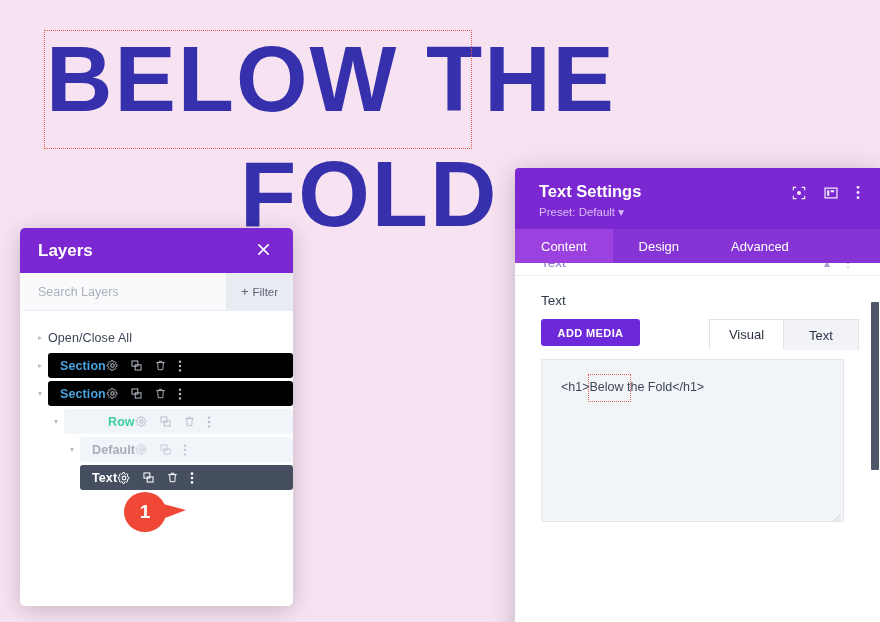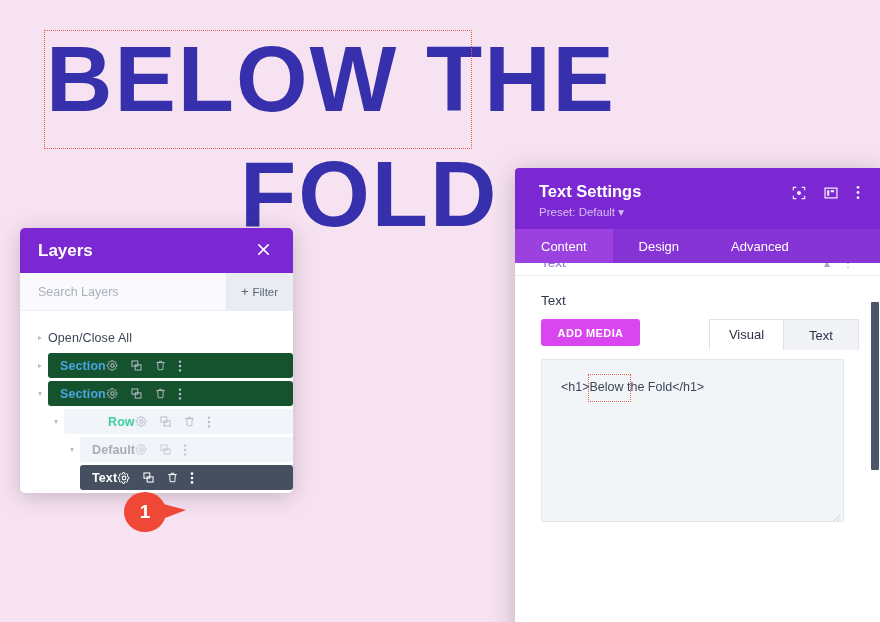--- a/index.html
+++ b/index.html
@@ -43,21 +43,21 @@
     pointer-events: none;
   }
   #hero-line2 {
     margin-left: 200px;
   }
 
   
   #layers-panel {
     position: absolute;
     left: 20px; top: 228px;
-    width: 273px; height: 265px;
+    width: 273px; height: 378px;
     background: #ffffff;
     border-radius: 5px;
     box-shadow: 0 4px 22px rgba(0,0,0,0.20);
     overflow: hidden;
   }
   #layers-header {
     height: 45px;
     background: #7b27d2;
     display: flex; align-items: center;
     justify-content: space-between;
@@ -119,21 +119,21 @@
     border-radius: 3px;
   }
   .layer-label { font-weight: 700; letter-spacing: .1px; }
   .layer-icons { display: flex; align-items: center; gap: 11px; }
   .layer-icons svg { display: block; }
 
   .row-openclose { padding-left: 12px; }
   .row-openclose .layer-pill { background: transparent; padding-left: 0; }
   .row-openclose .layer-label { color: #3d4657; font-weight: 400; font-size: 12.5px; }
 
-  .row-section .layer-pill { background: #14532d; }
+  .row-section .layer-pill { background: #000000; }
   .row-section .layer-label { color: #4aa3e0; }
   .row-row .layer-pill { background: #f1f4f8; padding-left: 44px; }
   .row-row .layer-label { color: #3ecf9e; }
   .row-column .layer-pill { background: #f1f4f8; }
   .row-column .layer-label { color: #a6adba; }
   .row-text .layer-pill { background: #454f5f; }
   .row-text .layer-label { color: #ffffff; }
 
   .ind1 { margin-left: 12px; }
   .ind2 { margin-left: 28px; }
@@ -238,21 +238,21 @@
 
   #body-label {
     position: absolute;
     left: 26px; top: 30px;
     font-size: 13.5px; color: #2e3a4b;
   }
   #add-media-btn {
     position: absolute;
     left: 26px; top: 56px;
     width: 99px; height: 27px;
-    background: #d946ef;
+    background: #6d28d9;
     color: #ffffff;
     font-size: 11px; font-weight: 700; letter-spacing: .4px;
     display: flex; align-items: center; justify-content: center;
     border-radius: 3px;
     cursor: pointer;
   }
   #editor-toggle {
     position: absolute;
     right: 21px; top: 56px;
     display: flex;

